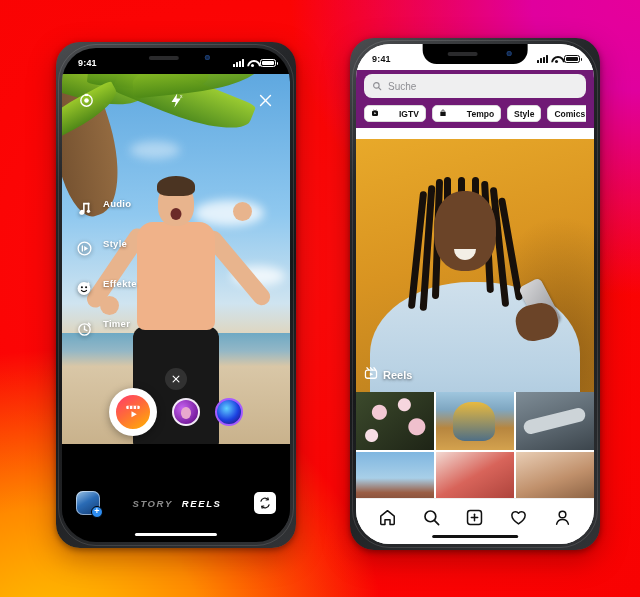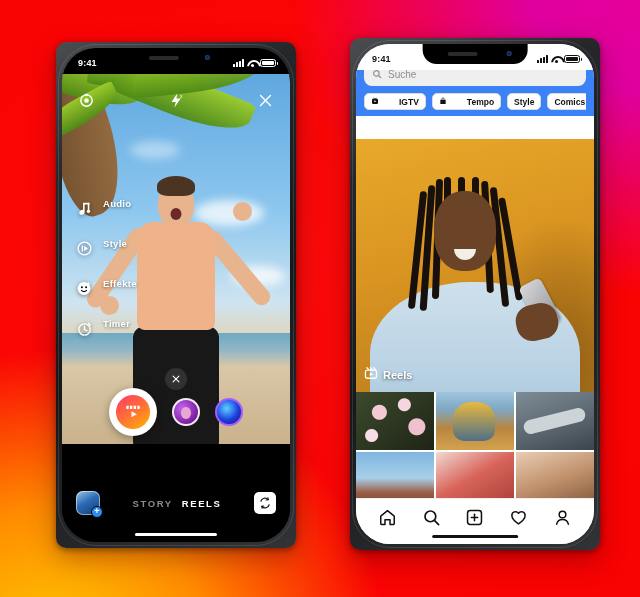--- a/index.html
+++ b/index.html
@@ -7,21 +7,21 @@
   body {
     font-family: "Liberation Sans", sans-serif;
     position:relative;
     background:
       radial-gradient(ellipse 90% 85% at 8% 108%, #ffc400 0%, #ffa800 14%, #ff8a00 27%, rgba(255,120,0,0.0) 58%),
       radial-gradient(ellipse 105% 95% at 100% 0%, #e6009b 0%, #e0009e 16%, rgba(224,0,158,0.0) 52%),
       radial-gradient(ellipse 120% 110% at 40% 45%, #fb0b0b 0%, #fb0404 40%, #f50000 100%);
   }
 
   
-  .phone { position:absolute; border-radius:10px;
+  .phone { position:absolute; border-radius:24px;
     background: linear-gradient(150deg,#4b4d50 0%, #25272a 22%, #17181a 55%, #313336 100%);
     padding:6px; box-shadow:0 10px 28px rgba(60,0,0,.35), 0 2px 6px rgba(0,0,0,.4); }
   .phone::after{ content:""; position:absolute; inset:2px; border-radius:38px;
     border:1px solid rgba(255,255,255,.12); pointer-events:none; }
   .screen { position:absolute; inset:6px; border-radius:34px; overflow:hidden; }
 
   #phone-left  { left:56px; top:42px;  width:240px; height:506px; }
   #phone-right { left:350px; top:38px; width:250px; height:512px; }
 
   .notch { position:absolute; left:50%; transform:translateX(-50%); top:0;
@@ -121,29 +121,29 @@
 
   .mode-bar { position:absolute; left:0; right:0; bottom:16px; height:46px; z-index:18;
     display:flex; align-items:center; justify-content:space-between; padding:0 14px;
     background:#000; }
   .gallery-thumb { width:24px;height:24px;border-radius:7px; cursor:pointer; position:relative;
     background:linear-gradient(150deg,#9fc6e8,#2a6bb5 45%,#123a72);
     box-shadow:inset 0 0 0 1px rgba(255,255,255,.5); }
   .gallery-thumb .plus { position:absolute; right:-3px; bottom:-3px; width:12px;height:12px;
     border-radius:50%; background:#2d8cf0; border:1.5px solid #000;
     color:#fff; font-size:9px; line-height:9px; text-align:center; font-weight:bold; }
-  .modes { display:flex; gap:9px; align-items:center; }
+  .modes { display:flex; gap:9px; align-items:center;font-style:italic; }
   .mode { font-size:9.5px; letter-spacing:1.6px; font-weight:bold; cursor:pointer; }
   .mode.on { color:#fff; } .mode.off { color:#8c8c8c; }
   .flipcam { width:22px;height:22px;border-radius:5px; background:#fff; cursor:pointer;
     display:flex;align-items:center;justify-content:center; }
 
   
   #phone-right .screen { background:#fff; }
-  .r-top { position:absolute; top:14px; left:0; right:0; z-index:12; background:#3b82f6;
+  .r-top { position:absolute; top:26px; left:0; right:0; z-index:12; background:#701a75;
     padding:4px 8px 6px; }
   .searchbar { height:24px; border-radius:8px; background:#efeff0;
     display:flex; align-items:center; gap:6px; padding:0 8px; cursor:text; }
   .searchbar .ph { font-size:10px; color:#8e8e93; }
   .chips { display:flex; gap:6px; margin-top:7px; overflow:hidden; }
   .chip { flex:0 0 auto; height:17px; border:1px solid #dbdbdb; border-radius:5px;
     background:#fff; display:flex;align-items:center;gap:20px; padding:0 6px;
     font-size:8.5px; font-weight:bold; color:#111; cursor:pointer; white-space:nowrap; }
 
   .r-hero { position:absolute; left:0; right:0; top:95px; height:253px; overflow:hidden;

